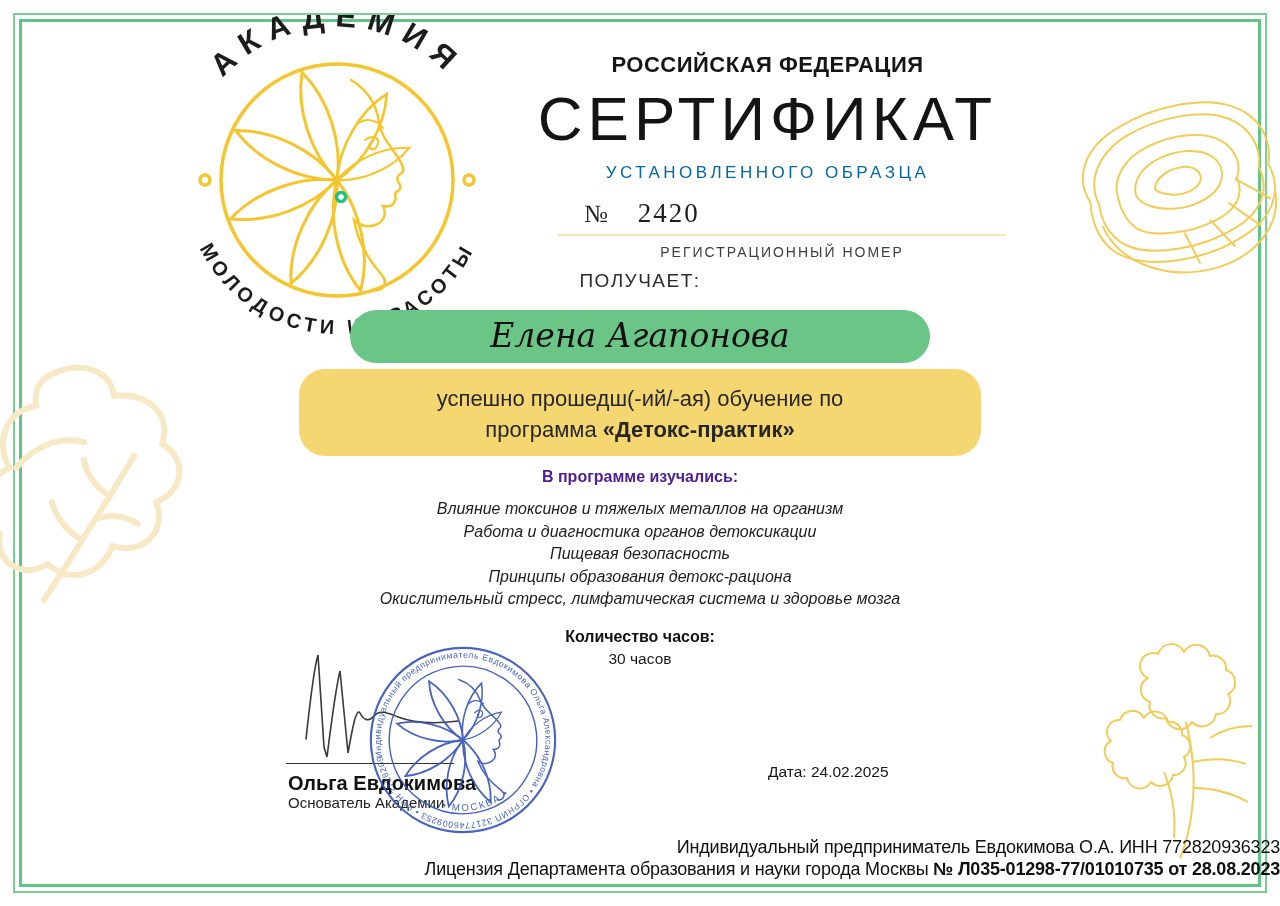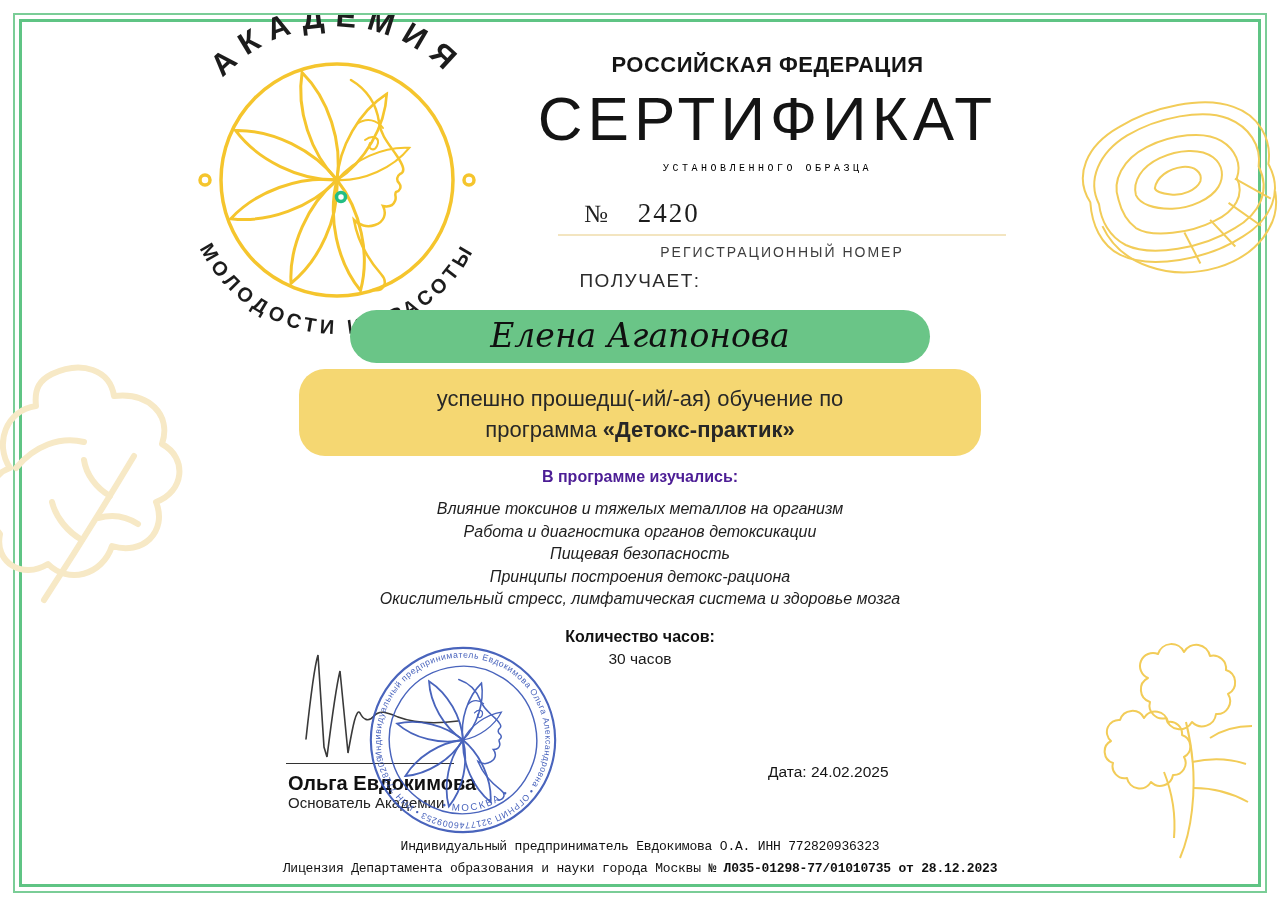--- a/index.html
+++ b/index.html
@@ -7,21 +7,21 @@
         font-family:"Liberation Sans",sans-serif;color:#1a1a1a;}
   .border-outer{position:absolute;inset:13px;border:2px solid #7ACD97;z-index:1;}
   .border-inner{position:absolute;inset:19px;border:3px solid #5FC484;z-index:1;}
   .deco{position:absolute;z-index:2;pointer-events:none;}
   .layer{position:absolute;z-index:3;}
 
   
   .header{left:495px;top:52px;width:545px;text-align:center;}
   .country{font-size:22px;font-weight:700;letter-spacing:.5px;color:#151515;}
   .title{font-size:62px;font-weight:400;letter-spacing:5px;margin-top:5px;color:#141414;}
-  .subtitle{font-size:10px;letter-spacing:3.5px;margin-top:9px;color:#000000;font-family:Liberation Mono, monospace;}
+  .subtitle{font-size:17px;letter-spacing:3.5px;margin-top:9px;color:#0369a1;}
 
   
   .regnum{left:558px;top:198px;width:448px;}
   .regrow{display:flex;align-items:baseline;gap:30px;padding:0 0 5px 26px;
           border-bottom:2px solid #F3E5C0;font-family:"Liberation Serif",serif;}
   .numsign{font-size:25px;color:#222;}
   .numval{font-size:27px;color:#1c1c1c;letter-spacing:2px;}
   .regcap{text-align:center;font-size:14px;letter-spacing:2px;margin-top:8px;color:#3d3d3d;}
 
   
@@ -41,22 +41,22 @@
   .sig{left:286px;top:645px;width:330px;}
   .sig-line{position:absolute;left:0;top:118px;width:168px;border-top:1.5px solid #333;}
   .sig-name{position:absolute;left:2px;top:127px;font-size:20px;font-weight:700;color:#111;}
   .sig-role{position:absolute;left:2px;top:149px;font-size:15px;color:#222;}
   .squiggle{position:absolute;left:14px;top:2px;}
 
   .stamp{left:366px;top:643px;width:194px;height:194px;transform:rotate(-12deg);opacity:.92;}
 
   .date{left:768px;top:763px;font-size:15.5px;color:#151515;}
 
-  .footer{left:0;right:0;top:836px;text-align:center;font-size:13px;line-height:22px;
-          letter-spacing:-.2px;color:#101010;font-family:Liberation Mono, monospace;}
+  .footer{left:0;right:0;top:836px;text-align:right;font-size:18px;line-height:22px;
+          letter-spacing:-.2px;color:#101010;}
   .fbold{font-weight:700;}
 </style>
 </head>
 <body>
 
 <div class="cert">
 
   <div class="border-outer"></div>
   <div class="border-inner"></div>
 
@@ -151,21 +151,21 @@
     <div class="name-pill">Елена Агапонова</div>
     <div class="program-pill">
       <div>успешно прошедш(-ий/-ая) обучение по</div>
       <div><span>программа </span><span class="fbold">«Детокс-практик»</span></div>
     </div>
     <div class="studied-h">В программе изучались:</div>
     <div class="topics">
       <div>Влияние токсинов и тяжелых металлов на организм</div>
       <div>Работа и диагностика органов детоксикации</div>
       <div>Пищевая безопасность</div>
-      <div>Принципы построения детокс-рациона</div>
+      <div>Принципы образования детокс-рациона</div>
       <div>Окислительный стресс, лимфатическая система и здоровье мозга</div>
     </div>
     <div class="hours-h">Количество часов:</div>
     <div class="hours-v">30 часов</div>
   </div>
 
   <div class="layer sig">
     <svg class="squiggle" width="180" height="120" viewBox="0 0 180 120">
       <path d="M6,92 C10,55 14,20 18,8 L24,100 L27,110 C31,78 36,40 40,24 L48,106 C52,84 56,60 60,66 C63,72 68,76 74,69 C80,62 88,66 98,70 C114,76 136,77 158,74" fill="none" stroke="#3a3a3a" stroke-width="1.6" stroke-linecap="round"></path>
     </svg>
@@ -192,16 +192,16 @@
     </g>
   </svg>
 
   <div class="layer date">
     <span>Дата:</span>
     <span>24.02.2025</span>
   </div>
 
   <div class="layer footer">
     <div>Индивидуальный предприниматель Евдокимова О.А. ИНН 772820936323</div>
-    <div><span>Лицензия Департамента образования и науки города Москвы </span><span class="fbold">№ Л035-01298-77/01010735 от 28.12.2023</span></div>
+    <div><span>Лицензия Департамента образования и науки города Москвы </span><span class="fbold">№ Л035-01298-77/01010735 от 28.08.2023</span></div>
   </div>
 
 </div>
 
 </body></html>

